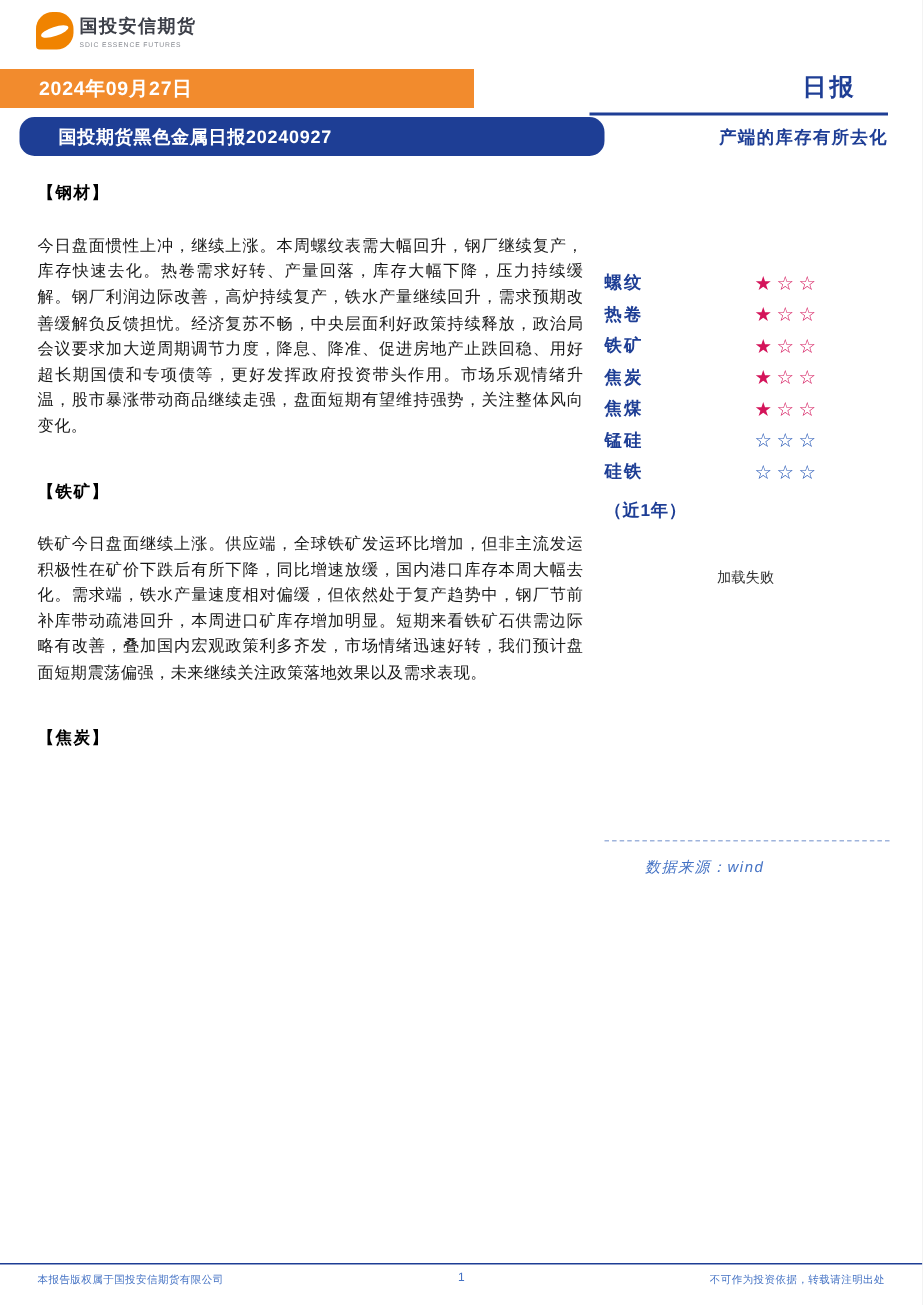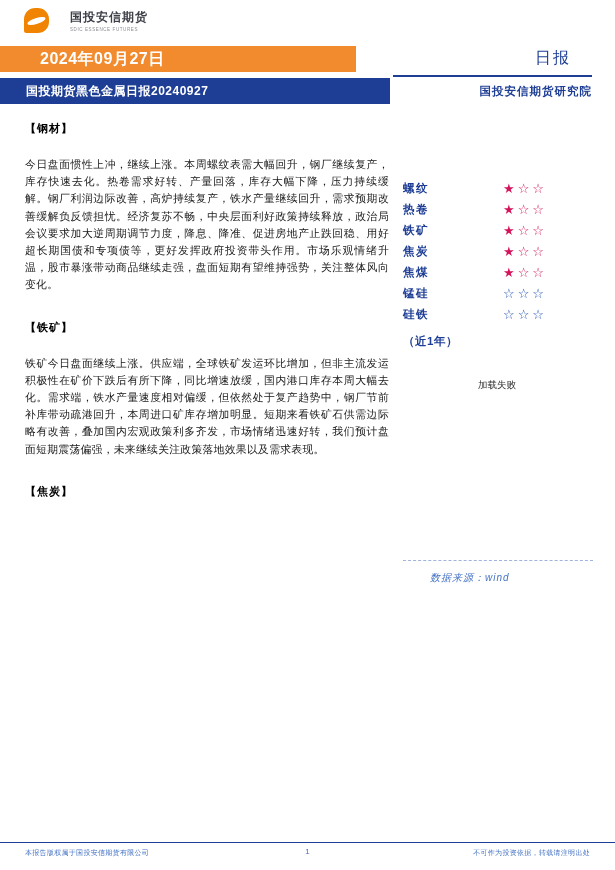--- a/index.html
+++ b/index.html
@@ -5,40 +5,40 @@
   * { margin:0; padding:0; box-sizing:border-box; }
   html,body { background:#e9e9e9; }
   .page {
     position:relative; width:615px; height:870px; margin:0 auto;
     background:#ffffff; overflow:hidden;
     font-family:"Liberation Sans","DejaVu Sans",sans-serif;
     color:#1a1a1a;
   }
 
   
-  .logo-row { position:absolute; top:8px; left:24px; display:flex; align-items:center; gap:21px; }
+  .logo-row { position:absolute; top:8px; left:24px; display:flex; align-items:center; gap:4px; }
   .logo-icon { position:relative; width:25px; height:25px; background:#F08300; border-radius:45% 45% 45% 10%; overflow:hidden; }
   .logo-icon::after { content:""; position:absolute; left:3px; top:10px; width:19px; height:6px; background:#ffffff; border-radius:50%; transform:rotate(-18deg); }
   .logo-cn { font-size:12px; font-weight:bold; color:#3c3f48; letter-spacing:1px; }
   .logo-en { font-size:4.5px; color:#8a8d94; letter-spacing:0.6px; margin-top:1px; }
 
   
   .date-bar {
-    position:absolute; top:46px; left:0; width:356px; height:26px;
-    background:#F28B2D; color:#ffffff; font-size:16px; font-weight:bold;
-    line-height:26px; padding-left:40px; letter-spacing:0.5px;
+    position:absolute; top:46px; left:0; width:316px; height:26px;
+    background:#F28B2D; color:#ffffff; font-size:13px; font-weight:bold;
+    line-height:26px; padding-left:26px; letter-spacing:0.5px;
   }
   .title-bar {
-    position:absolute; top:78px; left:0; width:390px; height:26px;
+    position:absolute; top:78px; left:13px; width:390px; height:26px;
     background:#1E3E95; color:#ffffff; font-size:12px; font-weight:bold;
-    line-height:26px; padding-left:26px; letter-spacing:0.5px;
+    line-height:26px; padding-left:26px; letter-spacing:0.5px;border-radius:10px;
   }
 
   
-  .report-type { position:absolute; top:48px; right:44px; color:#1E3E95; font-size:16px; font-weight:normal; letter-spacing:2px; }
+  .report-type { position:absolute; top:48px; right:44px; color:#1E3E95; font-size:16px; font-weight:bold; letter-spacing:2px; }
   .header-rule { position:absolute; top:75px; left:393px; width:199px; height:2px; background:#1E3E95; }
   .institute   { position:absolute; top:84px; right:23px; color:#1E3E95; font-size:11.5px; font-weight:bold; letter-spacing:1px; }
 
   
   .content-left { position:absolute; top:121px; left:25px; width:364px; }
   .section { margin-bottom:26px; }
   .section-heading { font-size:11px; font-weight:bold; color:#000000; margin-bottom:10px; letter-spacing:1px; }
   .section-body {
     font-size:10.8px; line-height:17.2px; color:#191919;
     text-align:justify; letter-spacing:0.3px;margin-top:20px;
@@ -72,21 +72,21 @@
       <div class="logo-cn">国投安信期货</div>
       <div class="logo-en">SDIC ESSENCE FUTURES</div>
     </div>
   </div>
 
   <div class="date-bar">2024年09月27日</div>
   <div class="title-bar">国投期货黑色金属日报20240927</div>
 
   <div class="report-type">日报</div>
   <div class="header-rule"></div>
-  <div class="institute">国投安信期货研究院</div>
+  <div class="institute">产端的库存有所去化</div>
 
   <div class="content-left">
     <div class="section">
       <div class="section-heading">【钢材】</div>
       <p class="section-body">今日盘面惯性上冲，继续上涨。本周螺纹表需大幅回升，钢厂继续复产，库存快速去化。热卷需求好转、产量回落，库存大幅下降，压力持续缓解。钢厂利润边际改善，高炉持续复产，铁水产量继续回升，需求预期改善缓解负反馈担忧。经济复苏不畅，中央层面利好政策持续释放，政治局会议要求加大逆周期调节力度，降息、降准、促进房地产止跌回稳、用好超长期国债和专项债等，更好发挥政府投资带头作用。市场乐观情绪升温，股市暴涨带动商品继续走强，盘面短期有望维持强势，关注整体风向变化。</p>
     </div>
     <div class="section">
       <div class="section-heading">【铁矿】</div>
       <p class="section-body">铁矿今日盘面继续上涨。供应端，全球铁矿发运环比增加，但非主流发运积极性在矿价下跌后有所下降，同比增速放缓，国内港口库存本周大幅去化。需求端，铁水产量速度相对偏缓，但依然处于复产趋势中，钢厂节前补库带动疏港回升，本周进口矿库存增加明显。短期来看铁矿石供需边际略有改善，叠加国内宏观政策利多齐发，市场情绪迅速好转，我们预计盘面短期震荡偏强，未来继续关注政策落地效果以及需求表现。</p>
     </div>

